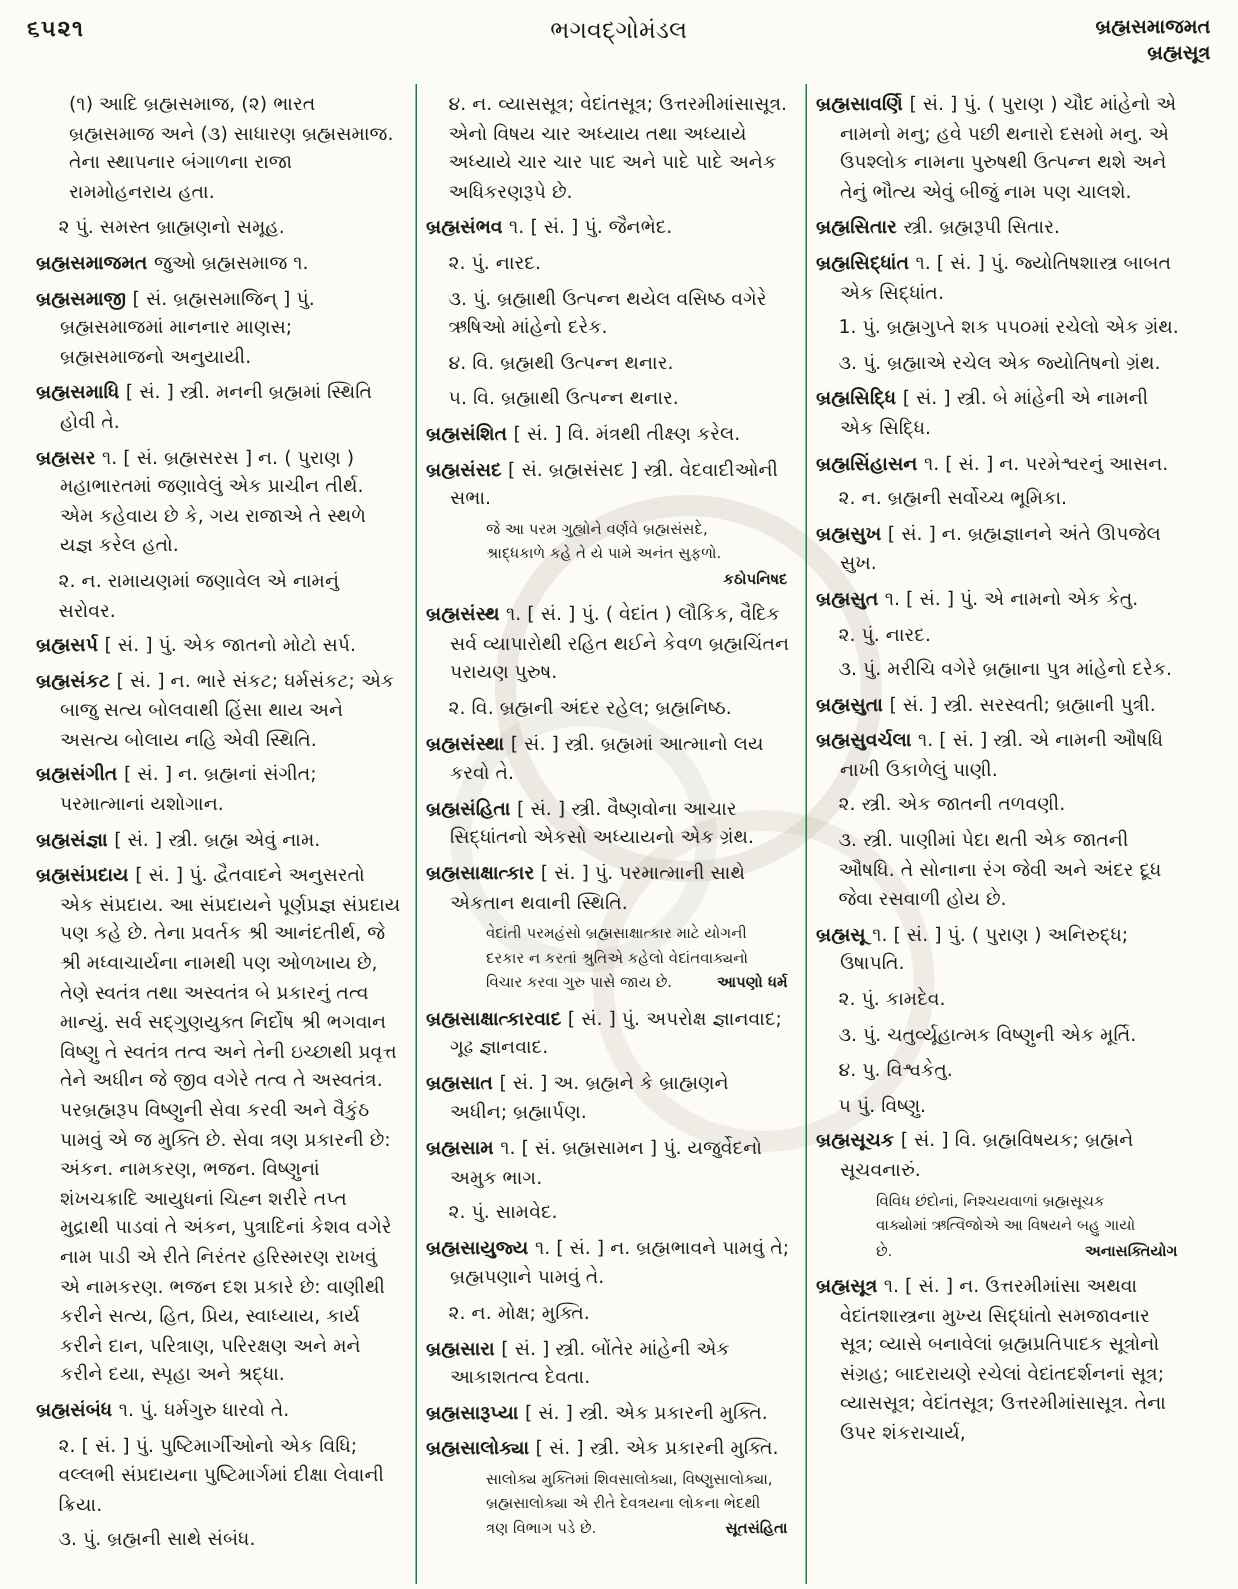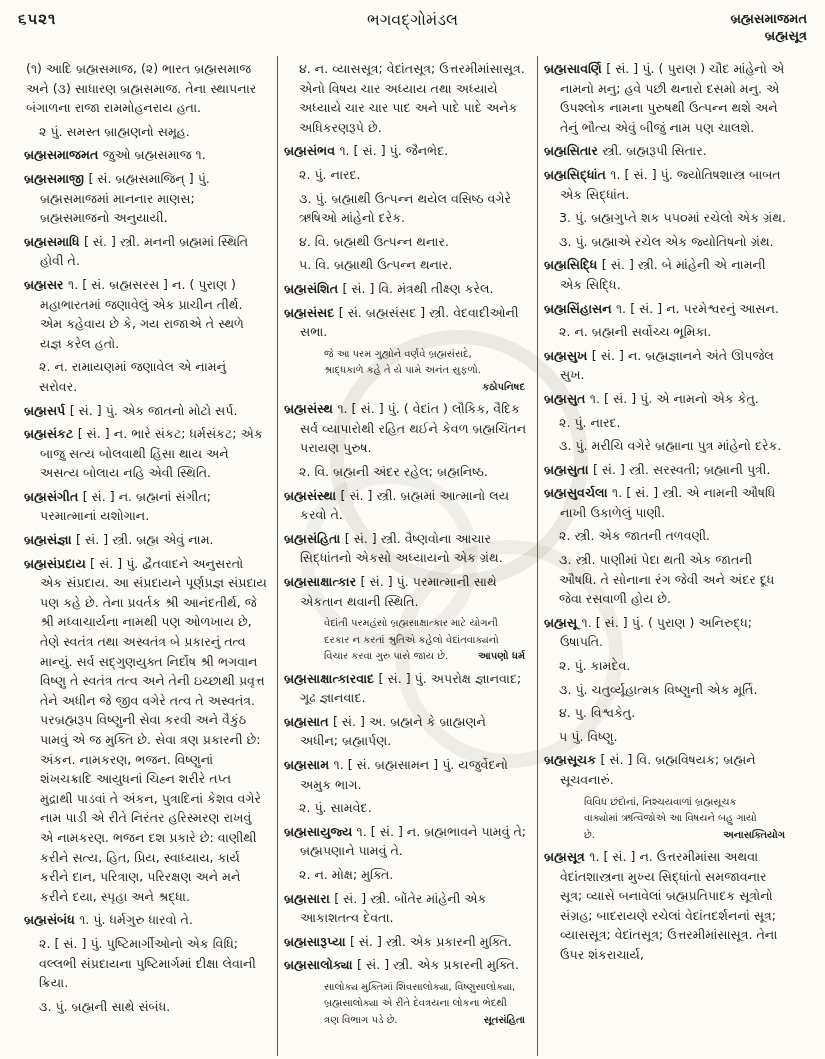--- a/index.html
+++ b/index.html
@@ -22,21 +22,21 @@
   .guide-words{width:170px;text-align:right;font-weight:bold;font-size:13px;line-height:17px;}
 
   main{display:flex;align-items:stretch;height:1000px;overflow:hidden;}
   .col{width:243px;padding:2px 10px 0 6px;font-size:12.6px;line-height:19.6px;}
   .col + .col{border-left:1px solid #15803d;}
 
   .block{margin:1px 0 4px 0;}
   .entry{padding-left:16px;text-indent:-16px;}
   .head{font-weight:bold;}
   .sub{margin-left:15px;}
-  .cont{margin-left:2px;}
+  .cont{margin-left:22px;}
   .quote{margin-left:40px;margin-right:2px;font-size:10px;line-height:16.5px;}
   .qline{white-space:normal;}
   .qlast{display:flex;justify-content:space-between;gap:8px;}
   .attr{font-weight:bold;white-space:nowrap;}
   .attr-line{text-align:right;font-weight:bold;}
 </style>
 </head>
 <body>
 
 <div class="watermark">
@@ -108,21 +108,21 @@
         <div class="block quote">
           <div class="qline">સાલોક્ય મુક્તિમાં શિવસાલોક્યા, વિષ્ણુસાલોક્યા,</div>
           <div class="qline">બ્રહ્મસાલોક્યા એ રીતે દેવત્રયના લોકના ભેદથી</div>
           <div class="qline qlast">ત્રણ વિભાગ પડે છે.<span class="attr">સૂતસંહિતા</span></div>
         </div>
       </div>
       <div class="col">
         <div class="block entry"><span class="head">બ્રહ્મસાવર્ણિ </span><span>[ સં. ] પું. ( પુરાણ ) ચૌદ માંહેનો એ નામનો મનુ; હવે પછી થનારો દસમો મનુ. એ ઉપશ્લોક નામના પુરુષથી ઉત્પન્ન થશે અને તેનું ભૌત્ય એવું બીજું નામ પણ ચાલશે.</span></div>
         <div class="block entry"><span class="head">બ્રહ્મસિતાર </span><span>સ્ત્રી. બ્રહ્મરૂપી સિતાર.</span></div>
         <div class="block entry"><span class="head">બ્રહ્મસિદ્ધાંત </span><span>૧. [ સં. ] પું. જ્યોતિષશાસ્ત્ર બાબત એક સિદ્ધાંત.</span></div>
-        <div class="block sub">3. પું. બ્રહ્મગુપ્તે શક ૫૫૦માં રચેલો એક ગ્રંથ.</div>
+        <div class="block sub">1. પું. બ્રહ્મગુપ્તે શક ૫૫૦માં રચેલો એક ગ્રંથ.</div>
         <div class="block sub">૩. પું. બ્રહ્માએ રચેલ એક જ્યોતિષનો ગ્રંથ.</div>
         <div class="block entry"><span class="head">બ્રહ્મસિદ્ધિ </span><span>[ સં. ] સ્ત્રી. બે માંહેની એ નામની એક સિદ્ધિ.</span></div>
         <div class="block entry"><span class="head">બ્રહ્મસિંહાસન </span><span>૧. [ સં. ] ન. પરમેશ્વરનું આસન.</span></div>
         <div class="block sub">૨. ન. બ્રહ્મની સર્વોચ્ચ ભૂમિકા.</div>
         <div class="block entry"><span class="head">બ્રહ્મસુખ </span><span>[ સં. ] ન. બ્રહ્મજ્ઞાનને અંતે ઊપજેલ સુખ.</span></div>
         <div class="block entry"><span class="head">બ્રહ્મસુત </span><span>૧. [ સં. ] પું. એ નામનો એક કેતુ.</span></div>
         <div class="block sub">૨. પું. નારદ.</div>
         <div class="block sub">૩. પું. મરીચિ વગેરે બ્રહ્માના પુત્ર માંહેનો દરેક.</div>
         <div class="block entry"><span class="head">બ્રહ્મસુતા </span><span>[ સં. ] સ્ત્રી. સરસ્વતી; બ્રહ્માની પુત્રી.</span></div>
         <div class="block entry"><span class="head">બ્રહ્મસુવર્ચલા </span><span>૧. [ સં. ] સ્ત્રી. એ નામની ઔષધિ નાખી ઉકાળેલું પાણી.</span></div>

